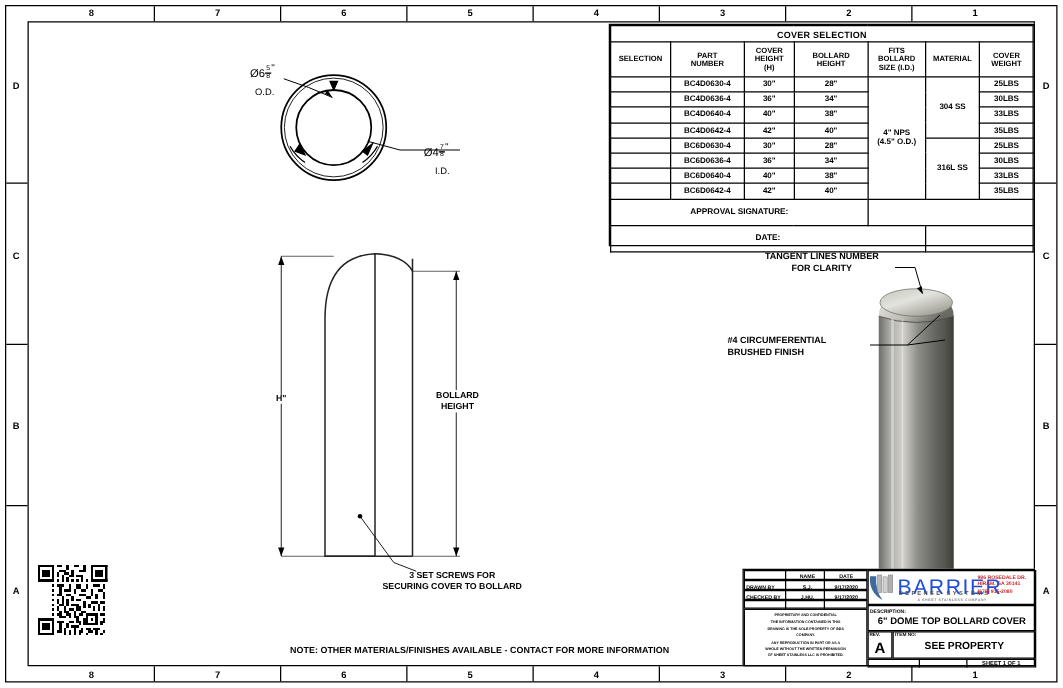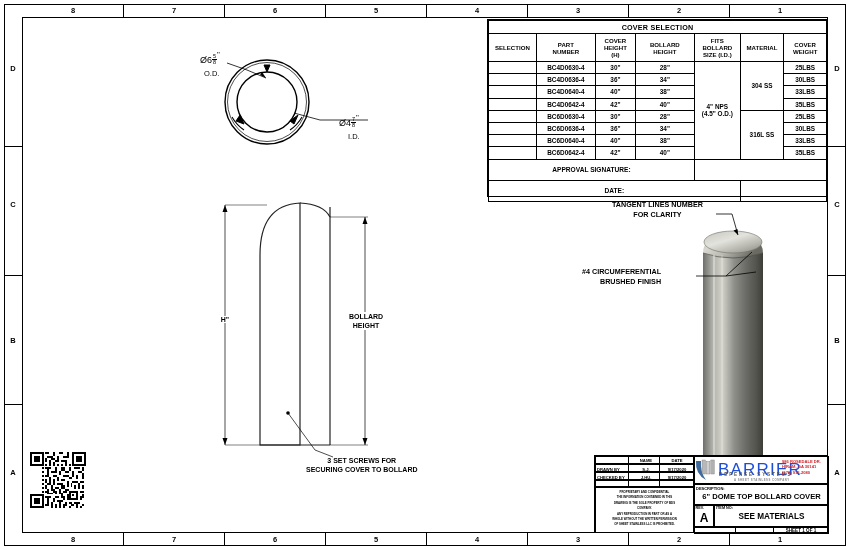--- a/index.html
+++ b/index.html
@@ -374,23 +374,24 @@
   <svg style="position:absolute;left:640px;top:200px;" width="130" height="130">
     <path d="M 76 14 L 92 14 L 98 35" fill="none" stroke="#000" stroke-width="0.8"></path>
     <polygon points="98,35 93.5,30.5 97.5,29" fill="#000"></polygon>
     <path d="M 56 76 L 86 76 L 112 52" fill="none" stroke="#000" stroke-width="0.8"></path>
     <path d="M 86 76 L 116 72" fill="none" stroke="#000" stroke-width="0.8"></path>
   </svg>
 
   <div style="position:absolute;left:612px;top:200px;font-size:7.2px;font-weight:bold;line-height:9.5px;white-space:pre-line;text-align:center;">TANGENT LINES NUMBER
 FOR CLARITY</div>
 
-  <div style="position:absolute;left:582px;top:267px;font-size:7.2px;font-weight:bold;line-height:9.5px;white-space:pre-line;text-align:right;">#4 CIRCUMFERENTIAL
+  <div style="position:absolute;left:582px;top:267px;font-size:7.2px;font-weight:bold;line-height:9.5px;white-space:pre-line;text-align:left;">#4 CIRCUMFERENTIAL
 BRUSHED FINISH</div>
 
+  <div style="position:absolute;left:232px;top:516px;font-size:7.1px;font-weight:bold;letter-spacing:0.05px;">NOTE: OTHER MATERIALS/FINISHES AVAILABLE - CONTACT FOR MORE INFORMATION</div>
 
   <svg id="qr" viewBox="0 0 29 29" shape-rendering="crispEdges">
     <rect width="29" height="29" fill="#fff"></rect>
     <g fill="#000">
 
       <rect x="0" y="0" width="7" height="1"></rect>
         <rect x="0" y="6" width="7" height="1"></rect>
       <rect x="0" y="0" width="1" height="7"></rect>
         <rect x="6" y="0" width="1" height="7"></rect>
       <rect x="2" y="2" width="3" height="3"></rect>
@@ -566,18 +567,18 @@
 (678) 915-2080</div>
     </div>
 
     <div class="tb-txt" style="left:101px;top:29.5px;font-size:4px;">DESCRIPTION:</div>
     <div style="position:absolute;left:101px;top:36px;width:131px;text-align:center;font-size:7.6px;font-weight:bold;">6" DOME TOP BOLLARD COVER</div>
 
     <div class="tb-txt" style="left:100.5px;top:50px;font-size:3.8px;">REV.</div>
     <div style="position:absolute;left:99px;top:55px;width:20px;text-align:center;font-size:12px;font-weight:bold;">A</div>
 
     <div class="tb-txt" style="left:121px;top:50px;font-size:3.8px;">ITEM NO:</div>
-    <div style="position:absolute;left:119px;top:56px;width:115px;text-align:center;font-size:8.2px;font-weight:bold;">SEE MATERIALS</div>
+    <div style="position:absolute;left:119px;top:56px;width:115px;text-align:center;font-size:8.2px;font-weight:bold;">SEE PROPERTY</div>
 
     <div style="position:absolute;left:179px;top:71.5px;width:54px;text-align:center;font-size:4.6px;font-weight:bold;">SHEET 1 OF 1</div>
   </div>
 
 </div>
 
 </body></html>

